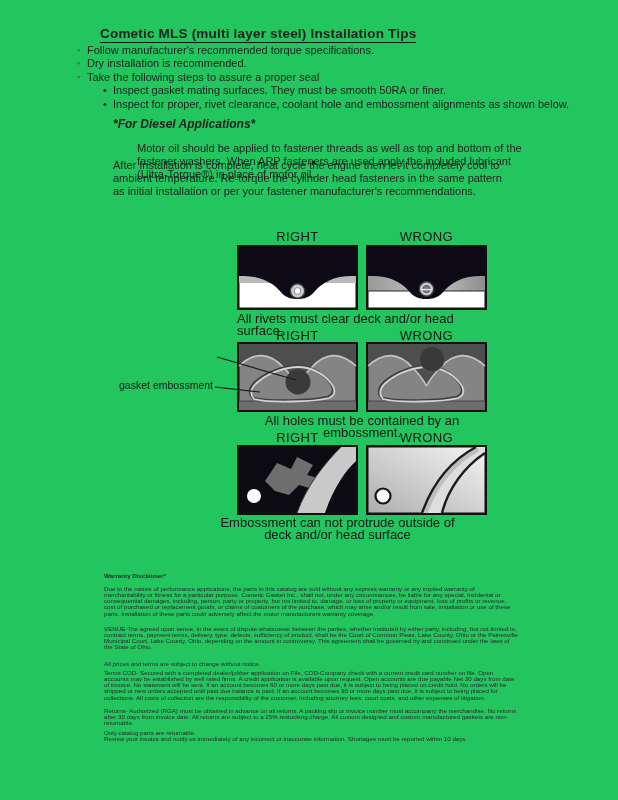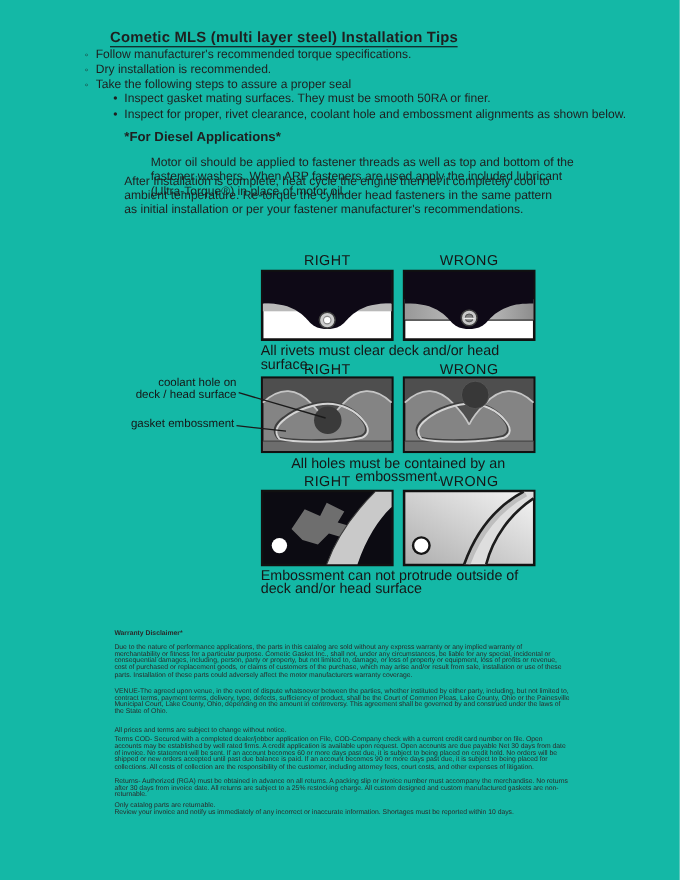--- a/index.html
+++ b/index.html
@@ -1,43 +1,43 @@
 <!DOCTYPE html>
 <html><head>
 <meta charset="utf-8">
 <style>
   html,body{margin:0;padding:0;background:#e8e8e8;}
-  .page{position:relative;width:618px;height:800px;background:#14b8a6;overflow:hidden;
+  .page{position:relative;width:618px;height:800px;background:#22c55e;overflow:hidden;
         font-family:"Liberation Sans", sans-serif;color:#1f1f1f;}
   .abs{position:absolute;}
 
   .title{left:100px;top:26px;font-size:13.5px;font-weight:bold;letter-spacing:.2px;
          border-bottom:1.6px solid #111;padding-bottom:1px;}
 
   .bullets{left:77px;top:44px;font-size:11px;line-height:13.4px;}
   .brow{display:flex;}
   .brow .glyph{width:10px;font-size:9px;line-height:13.4px;}
   .brow.sub{margin-left:26px;}
   .brow.sub .glyph{font-size:11px;}
 
-  .diesel-head{left:113px;top:117px;font-size:12px;font-weight:bold;}
+  .diesel-head{left:113px;top:117px;font-size:12px;font-weight:bold;font-style:italic;}
   .para{left:113px;width:398px;font-size:11px;line-height:13.2px;}
   .p1{top:142px;margin-left:24px;} .p2{top:159px;} .p3{top:206px;}
 
   .dg-label{width:121px;text-align:center;font-size:13px;letter-spacing:.4px;color:#161616;}
   .lab-col1{left:237px;} .lab-col2{left:366px;}
   .d1-lab{top:229px;} .d2-lab{top:328px;} .d3-lab{top:430px;}
   .panel{display:block;}
   .p-col1{left:237px;} .p-col2{left:366px;}
   .d1-pan{top:245px;} .d2-pan{top:342px;} .d3-pan{top:445px;}
 
   .caption{font-size:13px;line-height:11.6px;color:#161616;}
   .cap1{left:237px;top:313px;width:260px;}
   .cap2{left:237px;top:415px;width:250px;text-align:center;}
-  .cap3{left:237px;top:517px;width:235px;}
+  .cap3{left:220px;top:517px;width:235px;text-align:center;}
 
   .side-label{font-size:10.5px;line-height:11.2px;text-align:right;color:#161616;}
   .lab-coolant{left:123px;top:343px;width:92px;}
   .lab-emboss{left:113px;top:380px;width:100px;}
   .leader{left:120px;top:340px;pointer-events:none;z-index:5;}
 
   .fine{left:104px;width:414px;font-size:6.2px;line-height:6.25px;color:#2a2a2a;}
   .fine.bold{font-weight:bold;}
   .wd-head{top:573px;} .wd-p0{top:585.5px;} .wd-p1{top:625.5px;} .wd-p2{top:660.5px;}
   .wd-p3{top:669.5px;} .wd-p4{top:707.5px;} .wd-p5{top:729.5px;} .wd-p6{top:735.8px;}
@@ -104,21 +104,20 @@
     <circle cx="60.5" cy="44" r="7.2" fill="#c9c9c9" stroke="#3e3e3e" stroke-width="1.4"></circle>
     <circle cx="60.5" cy="44" r="3.6" fill="#7d7d7d" stroke="#474747" stroke-width="0.8"></circle>
     <line x1="55.5" y1="44.6" x2="65.5" y2="44.6" stroke="#e9e9e9" stroke-width="1.4"></line>
   </svg>
 
   <div class="abs caption cap1">All rivets must clear deck and/or head surface.</div>
 
   <div class="abs dg-label lab-col1 d2-lab">RIGHT</div>
   <div class="abs dg-label lab-col2 d2-lab">WRONG</div>
 
-  <div class="abs side-label lab-coolant">coolant hole on deck / head surface</div>
   <div class="abs side-label lab-emboss">gasket embossment</div>
   <svg class="abs leader" width="185" height="60" viewBox="0 0 185 60">
     <line x1="97" y1="17" x2="176" y2="40" stroke="#1a1a1a" stroke-width="1.2"></line>
     <line x1="95" y1="47" x2="140" y2="52" stroke="#1a1a1a" stroke-width="1.2"></line>
   </svg>
 
   <svg class="abs panel p-col1 d2-pan" width="121" height="70" viewBox="0 0 121 70">
     <rect x="1.25" y="1.25" width="118.5" height="67.5" fill="#848484" stroke="#111" stroke-width="2.5"></rect>
     <path d="M2,2 H119 V24 C103,9 88,11 75,25 C67,33 63,39 60.5,44 C58,39 54,33 46,25 C33,11 18,9 2,24 Z" fill="#4e4e4e"></path>
     <path d="M2,24 C18,9 33,11 46,25 C54,33 58,39 60.5,44" fill="none" stroke="#c6c6c6" stroke-width="1.6"></path>

